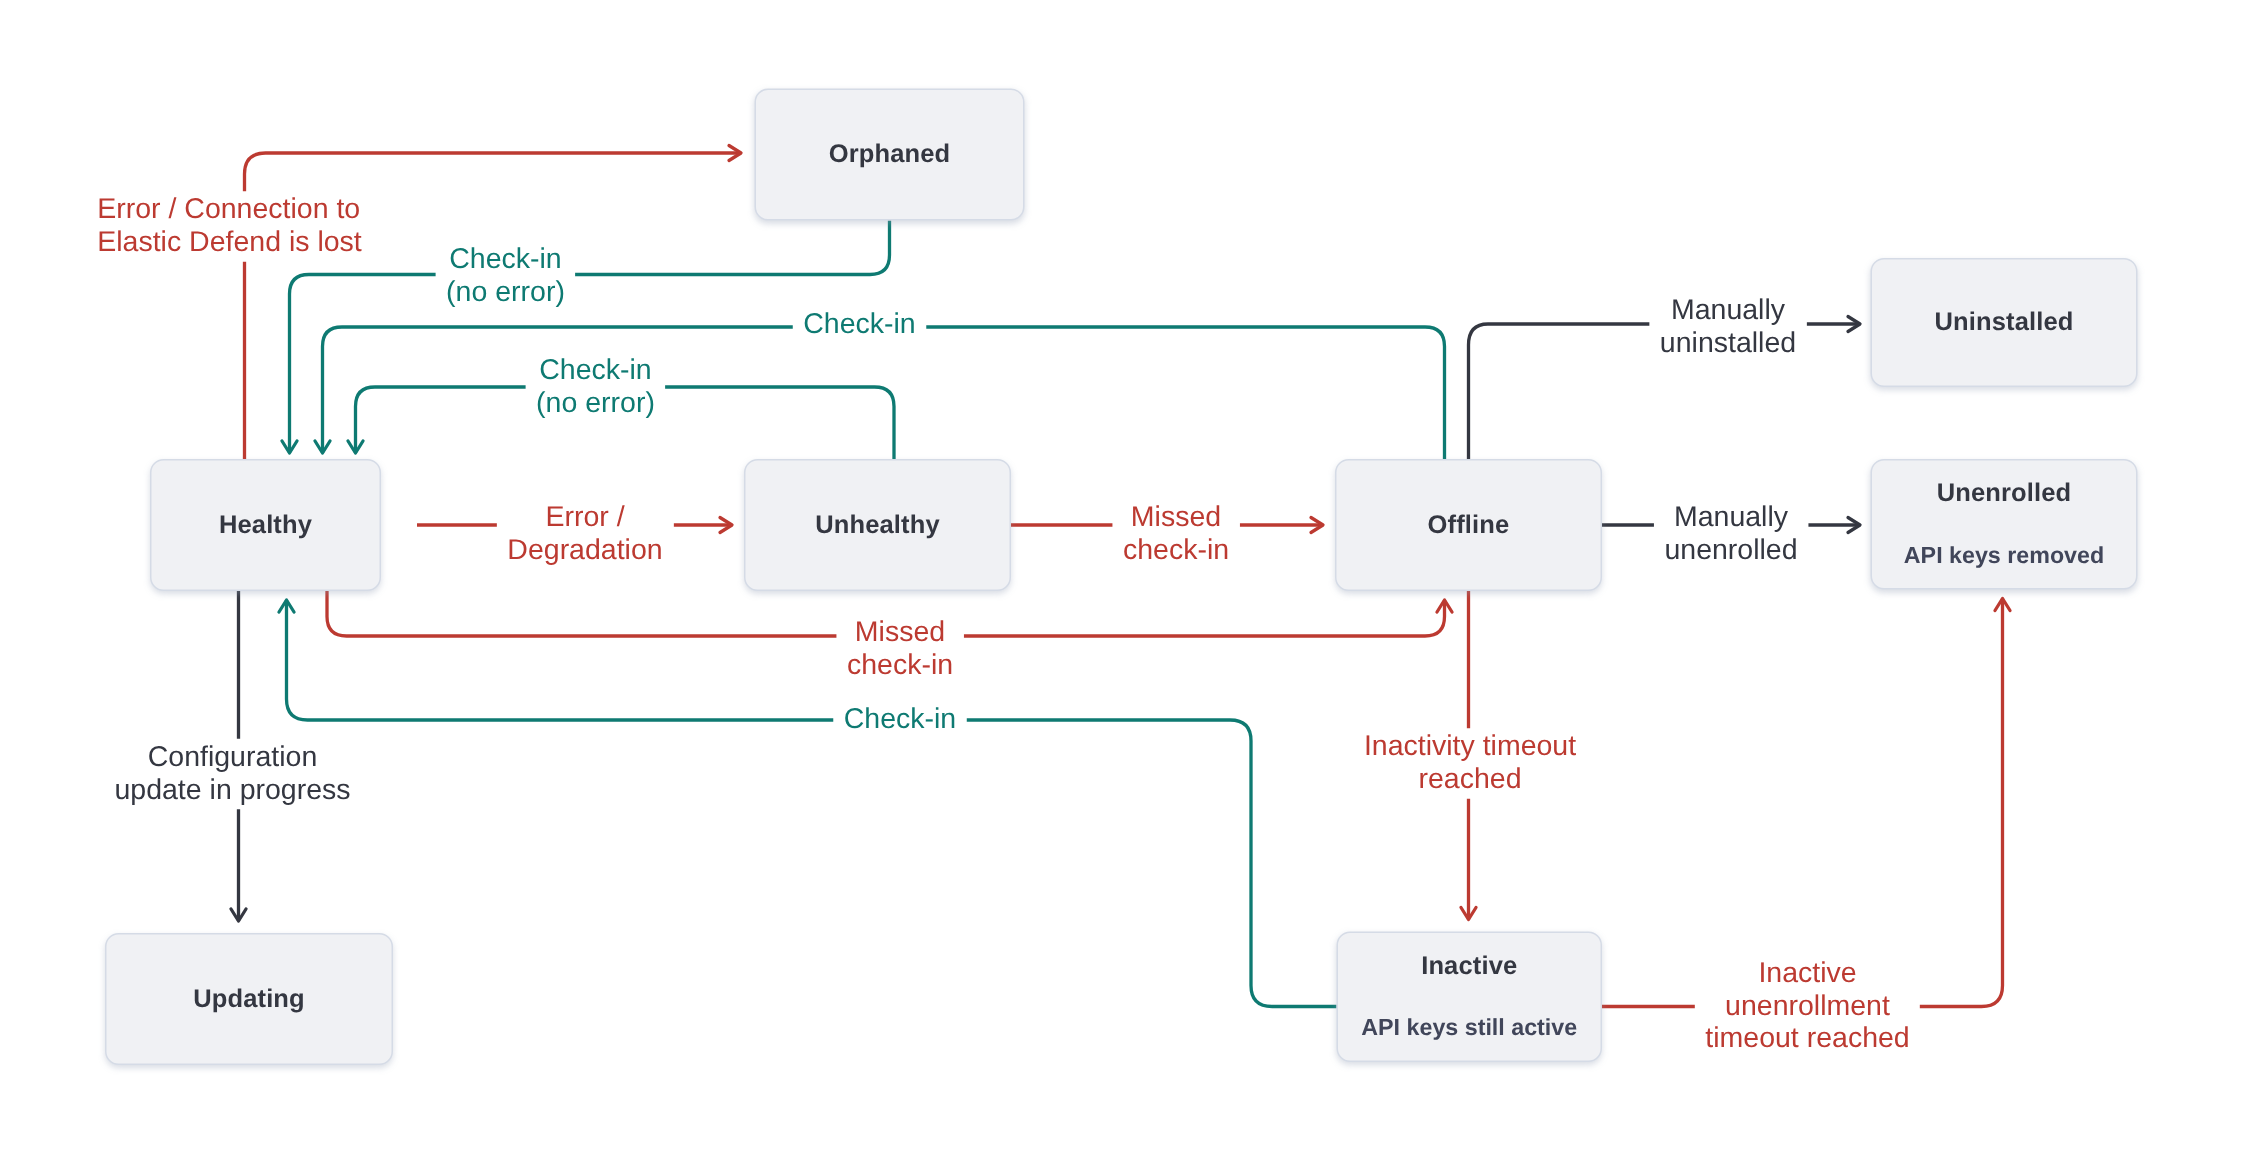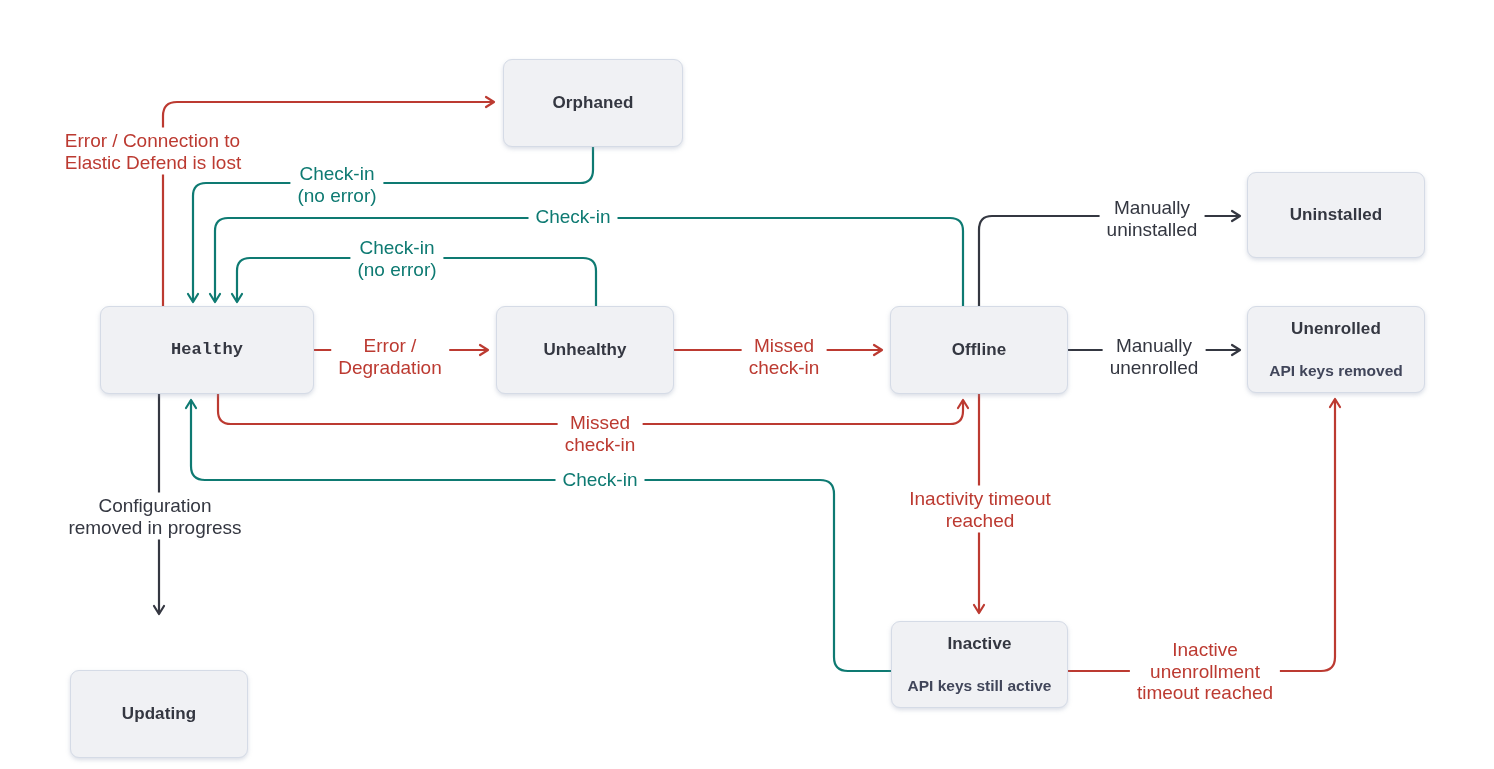--- a/index.html
+++ b/index.html
@@ -116,43 +116,43 @@
       <div class="edge-label lbl-neutral" style="left: 1152px; top: 218px;">Manually
 uninstalled</div>
       <div class="edge-label lbl-neutral" style="left: 1154px; top: 356px;">Manually
 unenrolled</div>
       <div class="edge-label lbl-error" style="left: 980px; top: 509px;">Inactivity timeout
 reached</div>
       <div class="edge-label lbl-error" style="left: 1205px; top: 671px;">Inactive
 unenrollment
 timeout reached</div>
       <div class="edge-label lbl-neutral" style="left: 155px; top: 516px;">Configuration
-removed in progress</div>
+update in progress</div>
     </div>
   <div id="nodes-layer">
       <div class="node" style="left: 503px; top: 59px; width: 180px; height: 88px;">
         <div class="node-title">Orphaned</div>
       </div>
       <div class="node" style="left: 1247px; top: 172px; width: 178px; height: 86px;">
         <div class="node-title">Uninstalled</div>
       </div>
-      <div class="node" style="left: 100px; top: 306px; width: 214px; height: 88px; font-family: Liberation Mono, monospace;">
+      <div class="node" style="left: 100px; top: 306px; width: 154px; height: 88px;">
         <div class="node-title">Healthy</div>
       </div>
       <div class="node" style="left: 496px; top: 306px; width: 178px; height: 88px;">
         <div class="node-title">Unhealthy</div>
       </div>
       <div class="node" style="left: 890px; top: 306px; width: 178px; height: 88px;">
         <div class="node-title">Offline</div>
       </div>
       <div class="node" style="left: 1247px; top: 306px; width: 178px; height: 87px;">
         <div class="node-title">Unenrolled</div>
         <div class="node-sub">API keys removed</div>
       </div>
-      <div class="node" style="left: 70px; top: 622px; width: 178px; height: 88px; margin-top: 48px;">
+      <div class="node" style="left: 70px; top: 622px; width: 192px; height: 88px;">
         <div class="node-title">Updating</div>
       </div>
       <div class="node" style="left: 891px; top: 621px; width: 177px; height: 87px;">
         <div class="node-title">Inactive</div>
         <div class="node-sub">API keys still active</div>
       </div>
     </div>
 
 </div>
 

